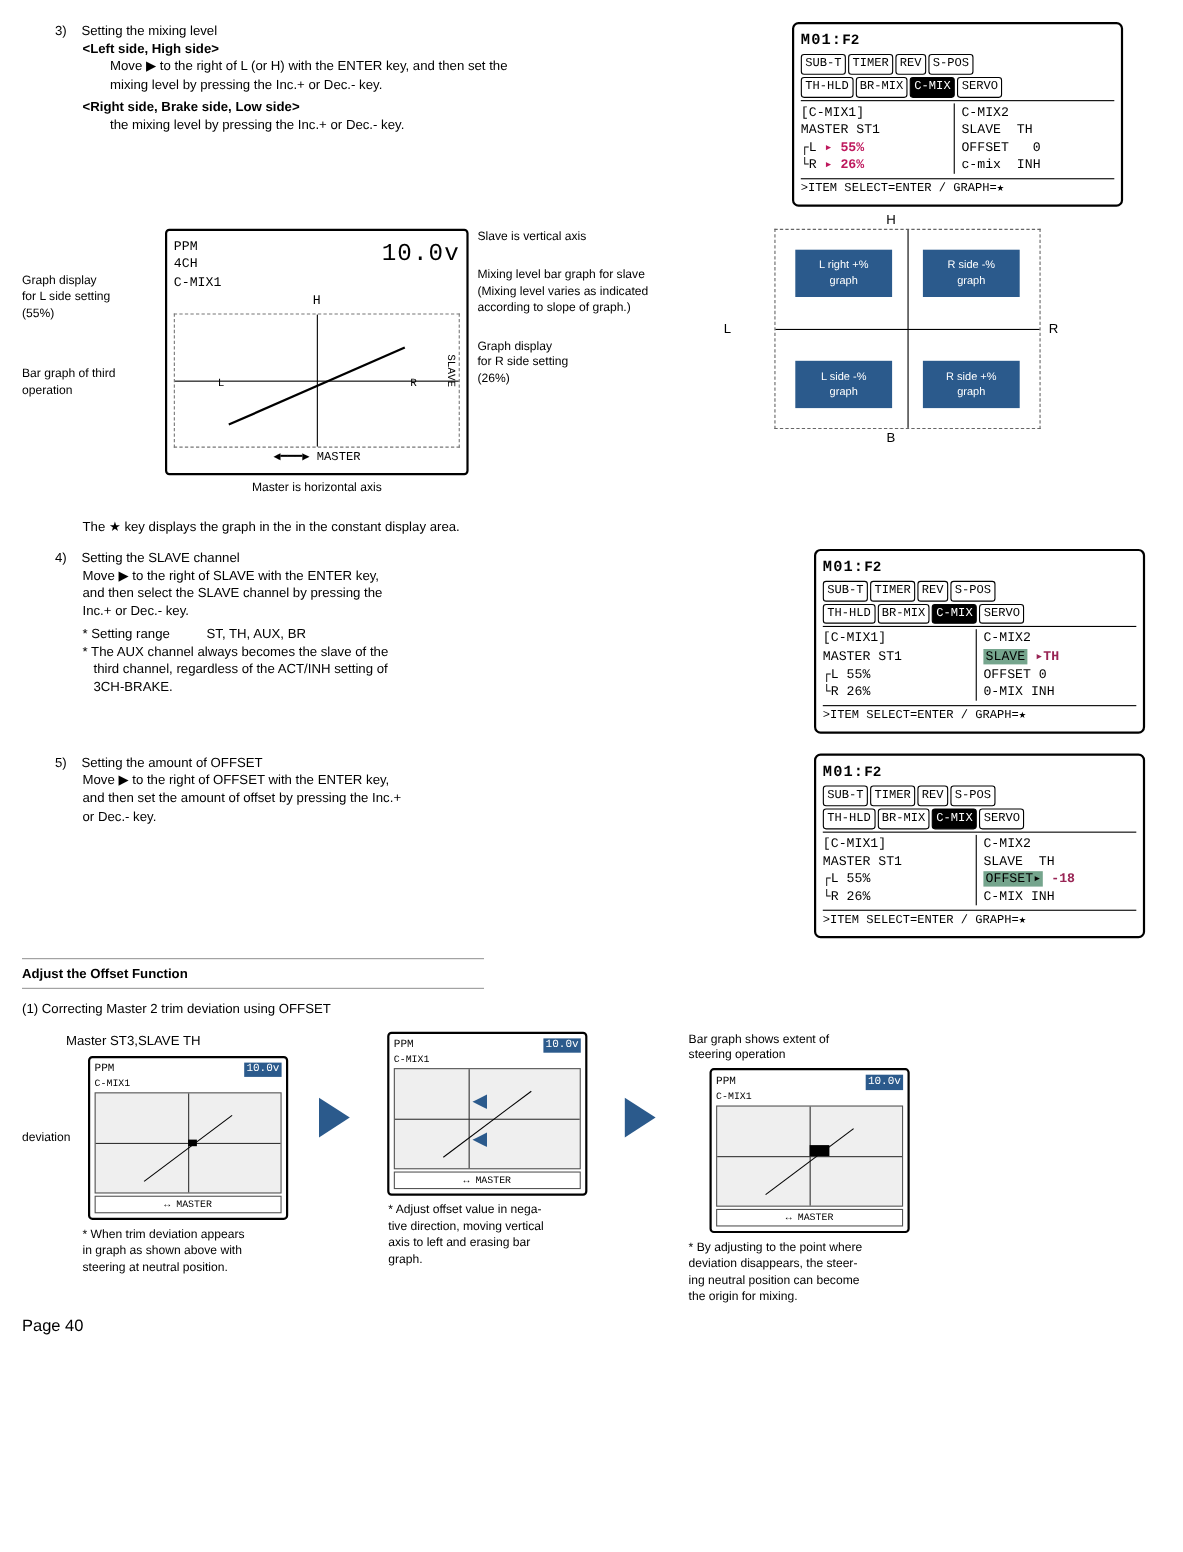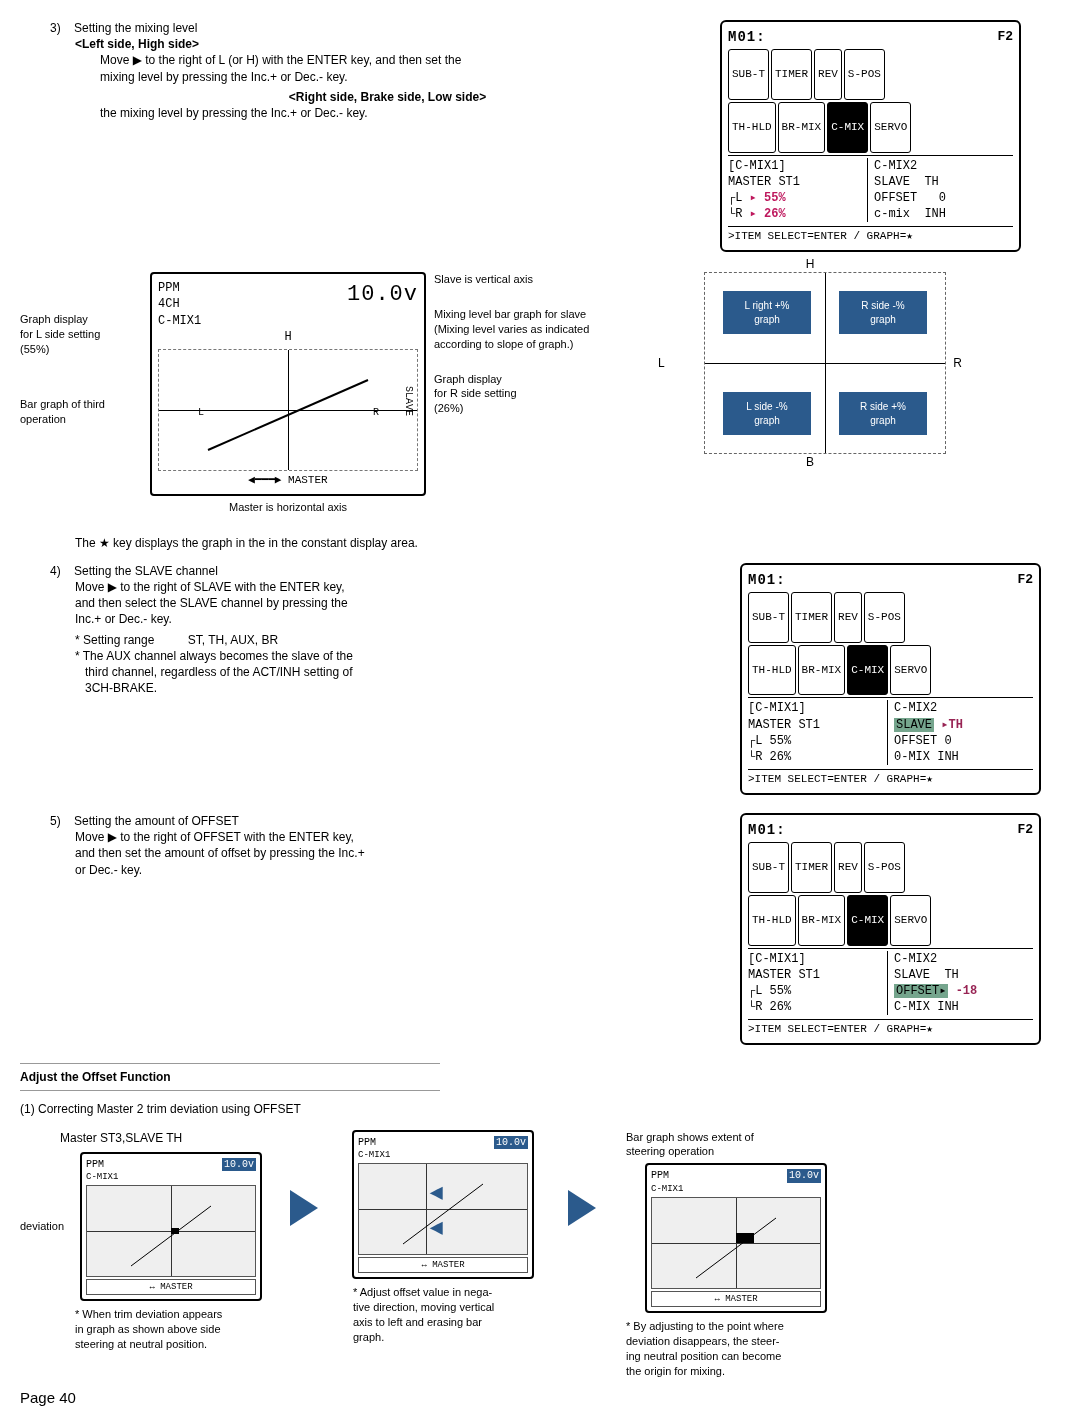--- a/index.html
+++ b/index.html
@@ -14,23 +14,23 @@
   }
   .row { display: flex; }
   .lcd {
     font-family: "Courier New", monospace;
     background: #fff;
     border: 2px solid #000;
     border-radius: 6px;
     padding: 6px;
     width: 285px;
   }
-  .lcd-header { display: flex; justify-content: space-between; font-size: 13px; font-weight: bold; }
+  .lcd-header { display: flex; justify-content: flex-start; font-size: 13px; font-weight: bold; }
   .lcd-tabs { display: flex; gap: 2px; margin: 2px 0; }
-  .tab { border: 1px solid #000; border-radius: 3px; padding: 17px 3px; font-size: 11px; background:#fff;}
+  .tab { border: 1px solid #000; border-radius: 3px; padding: 1px 3px; font-size: 11px; background:#fff;}
   .tab.dark { background: #000; color: #fff; }
   .lcd-split { display: flex; border-top: 1px solid #000; margin-top:2px; padding-top:2px; }
   .lcd-left, .lcd-right { width: 50%; }
   .lcd-right { border-left: 1px solid #000; padding-left: 6px; }
   .lcd-foot { border-top: 1px solid #000; margin-top:4px; padding-top:2px; font-size:11px; }
   .big { font-size: 14px; letter-spacing: 1px; }
   .graphbox {
     font-family: "Courier New", monospace;
     border: 2px solid #000;
     border-radius: 4px;
@@ -95,21 +95,21 @@
 
 <div class="row" style="align-items:flex-start; gap:20px;">
   <div style="width:680px;">
     <div class="list-num indent1">
       <span class="num">3)</span>
       <span>Setting the mixing level</span>
     </div>
     <div class="indent2 bold">&lt;Left side, High side&gt;</div>
     <div style="margin-left:80px;">Move ▶ to the right of L (or H) with the ENTER key, and then set the</div>
     <div style="margin-left:80px;">mixing level by pressing the Inc.+ or Dec.- key.</div>
-    <div class="indent2 bold" style="margin-top:4px;text-align:center;">&lt;Right side, Brake side, Low side&gt;</div>
+    <div class="indent2 bold" style="margin-top:4px;">&lt;Right side, Brake side, Low side&gt;</div>
     <div style="margin-left:80px;">the mixing level by pressing the Inc.+ or Dec.- key.</div>
   </div>
 
   <div class="lcd">
     <div class="lcd-header">
       <span class="big">M01:</span>
       <span>F2</span>
     </div>
     <div class="lcd-tabs">
       <span class="tab">SUB-T</span>
@@ -331,21 +331,21 @@
           <svg width="100%" height="100%" viewBox="0 0 100 90" style="position:absolute;">
             <line x1="10" y1="80" x2="90" y2="20" stroke="#000"></line>
             <rect x="50" y="42" width="8" height="6" fill="#000"></rect>
           </svg>
         </div>
         <div class="mini-foot">↔ MASTER</div>
       </div>
     </div>
     <div class="ann" style="margin-left:55px; margin-top:6px;">
       <div>* When trim deviation appears</div>
-      <div>in graph as shown above side</div>
+      <div>in graph as shown above with</div>
       <div>steering at neutral position.</div>
     </div>
   </div>
 
   <div class="arrow-right" style="margin:60px 10px;"></div>
 
   <div style="width:230px;">
     <div class="mini" style="margin:0 auto;">
       <div class="mini-head">
           <span>PPM</span>

